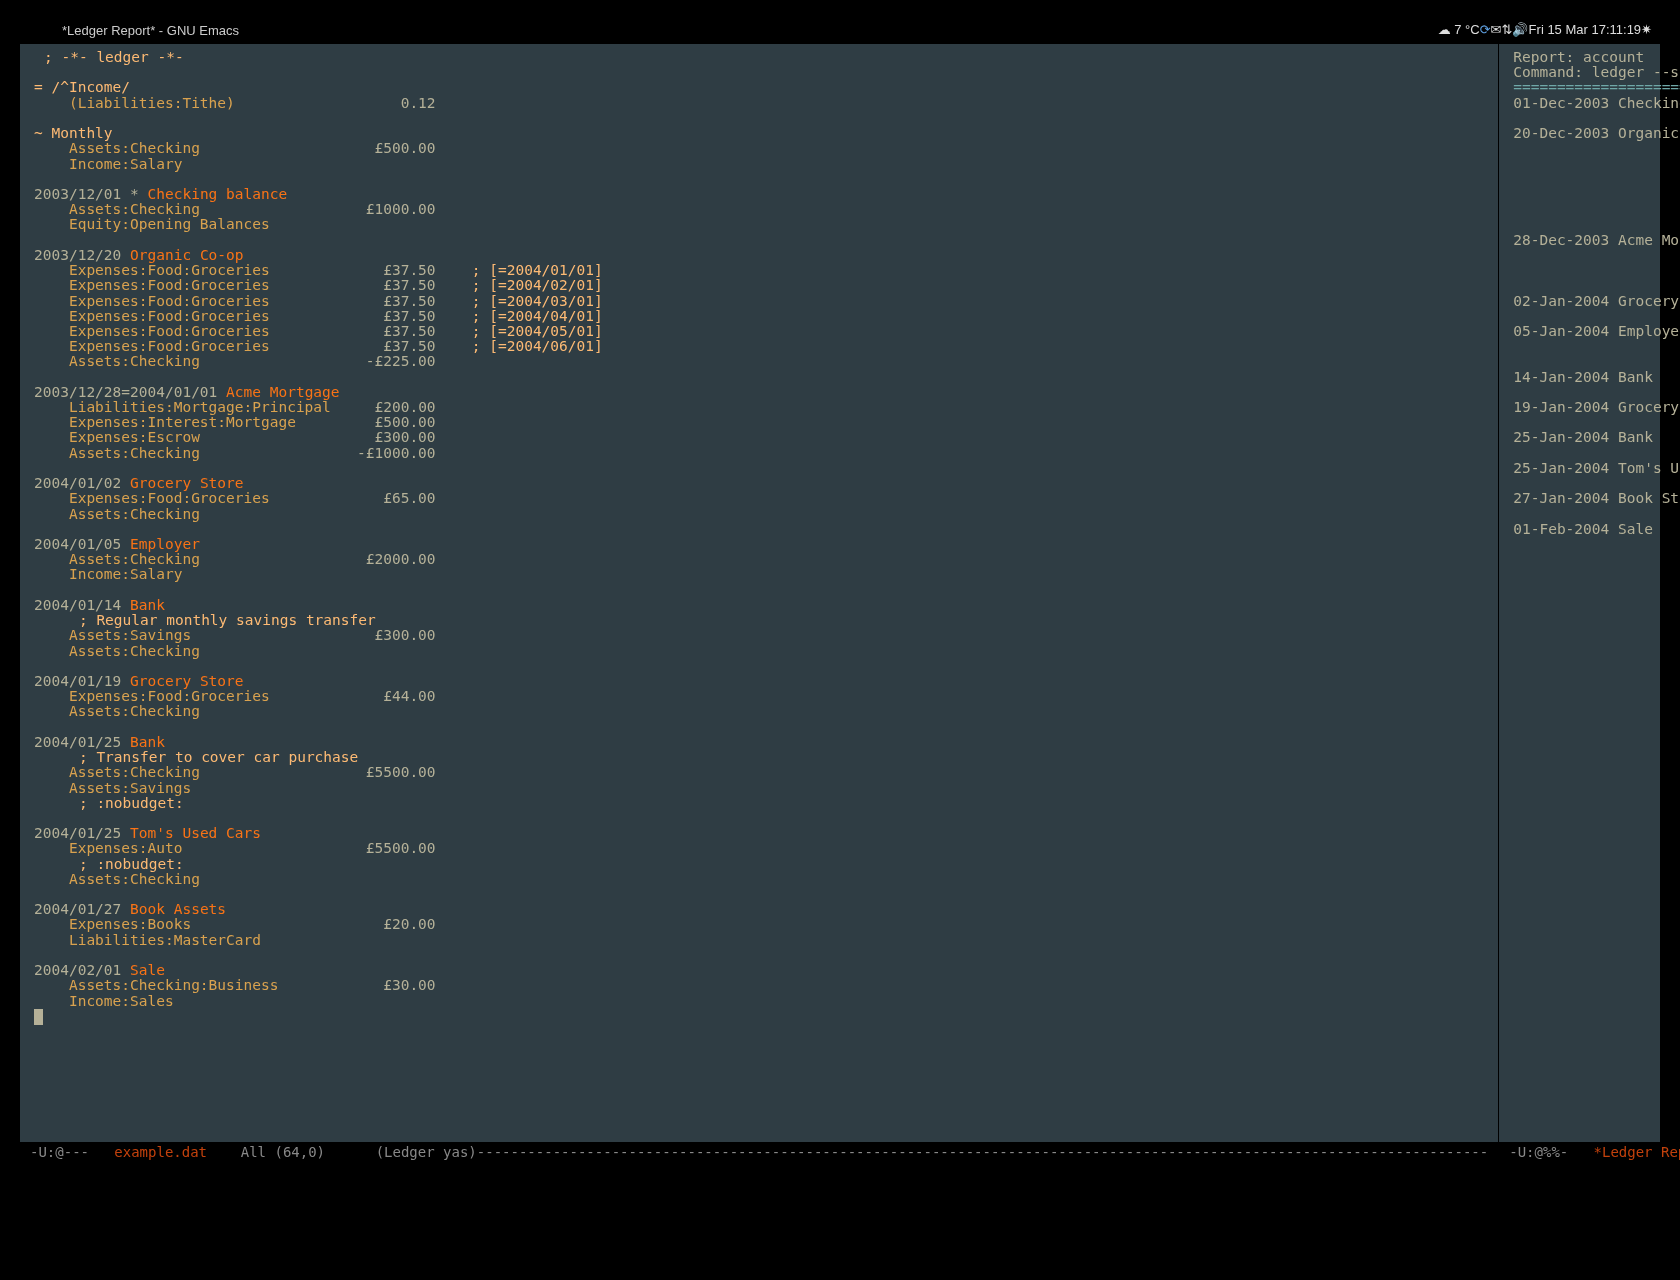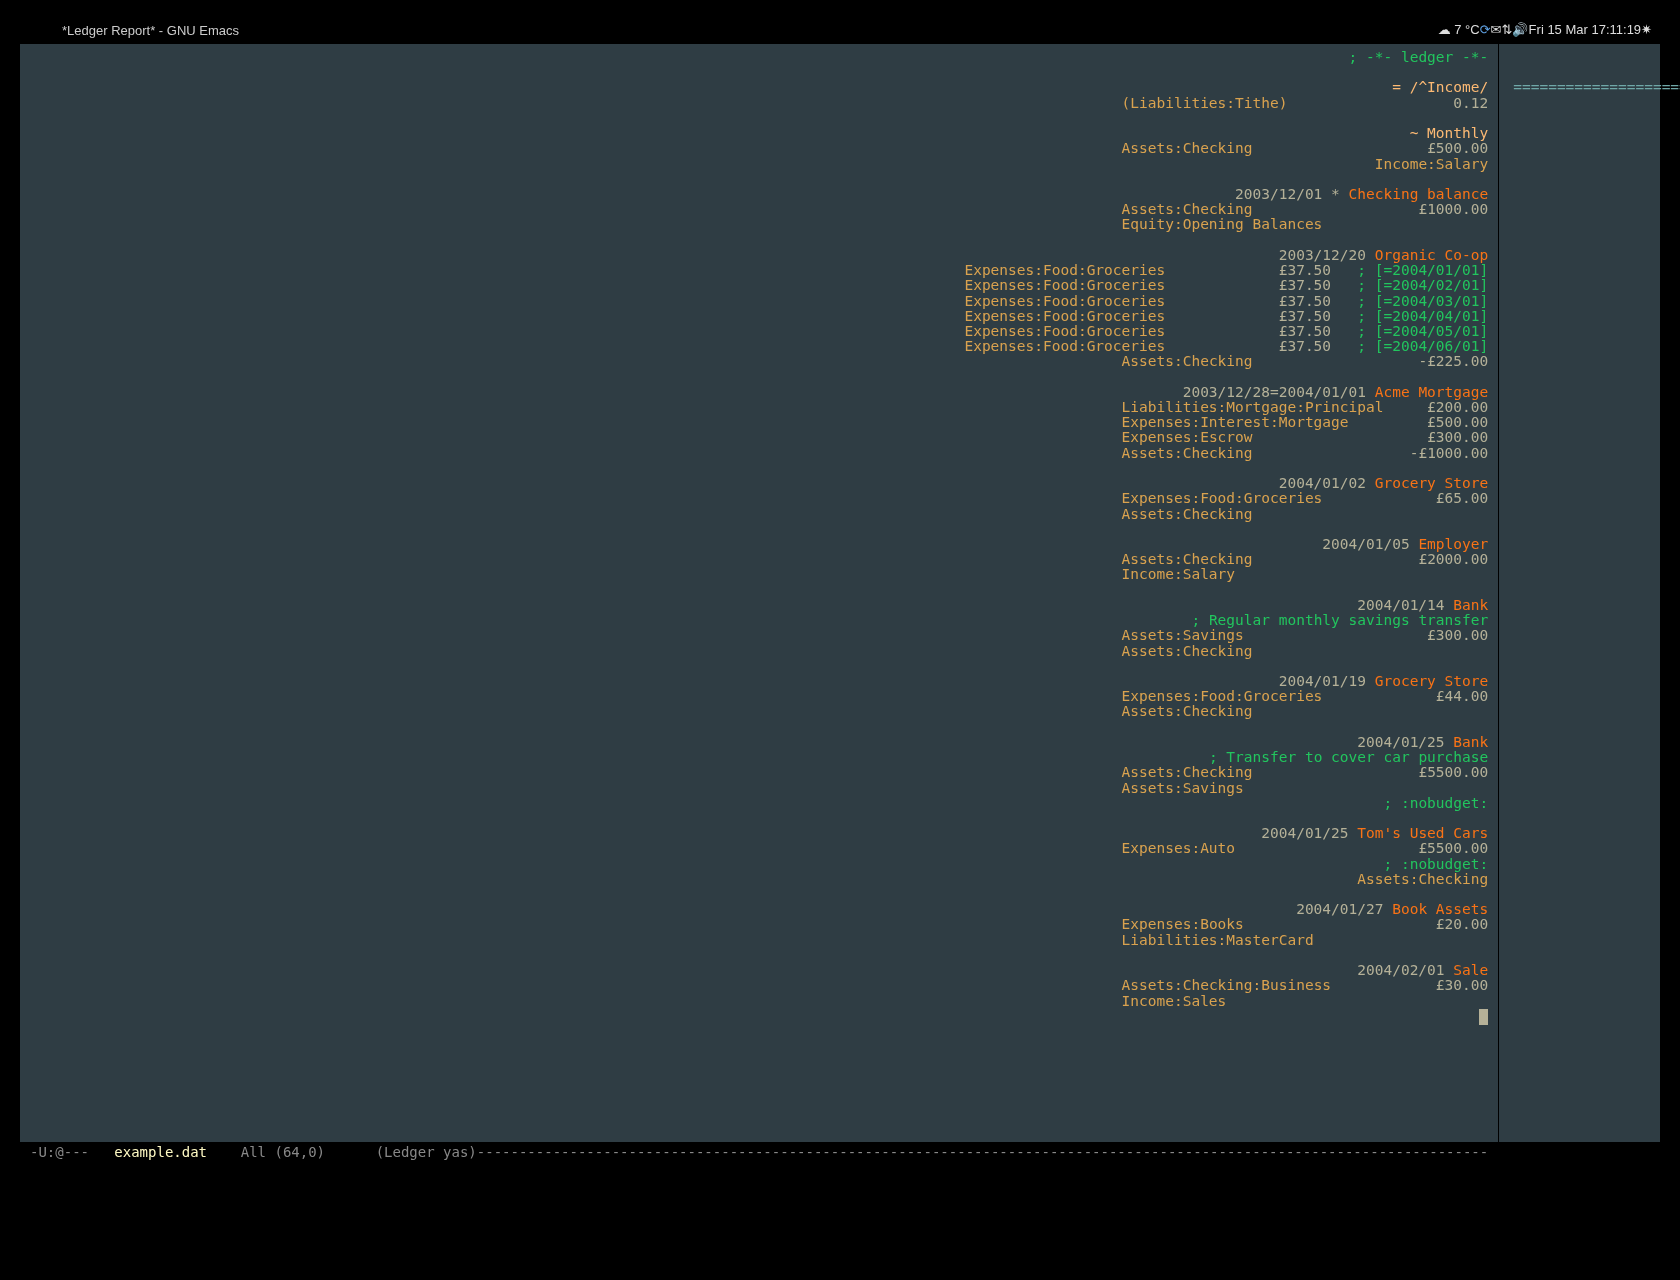--- a/index.html
+++ b/index.html
@@ -1,27 +1,27 @@
 <!DOCTYPE html>
 <html><head>
 <meta charset="utf-8">
 <style>
   * { margin:0; padding:0; box-sizing:border-box; }
   html,body { width:1680px; height:1280px; background:#000; font-family:"DejaVu Sans Mono",monospace; font-size:14.5px; overflow:hidden; }
-  .panel { position:absolute; top:20px; left:20px; right:20px; bottom:116px; background:#2f3d44;text-align:right; }
+  .panel { position:absolute; top:20px; left:20px; right:20px; bottom:116px; background:#2f3d44; }
   .titlebar { position:absolute; top:0; left:0; right:0; height:24px; background:#000; color:#ccc; font-family:sans-serif; font-size:13px; }
   .titlebar .left { position:absolute; left:42px; top:3px; }
   .titlebar .right { position:absolute; right:8px; top:2px; display:flex; align-items:center; color:#ddd;}
   .editor { position:absolute; top:24px; bottom:0; left:0; right:0; display:flex; }
   .buf { flex:1; position:relative; display:flex; flex-direction:column; }
   .buf + .buf { border-left:1px solid #000; }
   .text { flex:1; padding:6px 10px 6px 14px; color:#b5b198; line-height:1.05; white-space:pre; overflow:hidden;}
   .modeline { height:22px; background:#000; color:#888; font-size:14px; padding:2px 10px; white-space:nowrap; overflow:hidden;}
-  .modeline .fn { color:#fef9c3; }
-  .dim { color:#22c55e; }
+  .modeline .fn { color:#c2410c; }
+  .dim { color:#fdba74;margin-left:10px; }
   .orange { color:#fdba74; }
   .acct { color:#d9a24f; font-weight:normal;}
   .acctn { color:#f97316; }
   .rule { color:#6fa8a8; }
   .cursor { display:inline-block; width:9px; height:16px; background:#b5b198; vertical-align:middle;}
 </style>
 </head>
 <body>
 
 <div class="panel">

